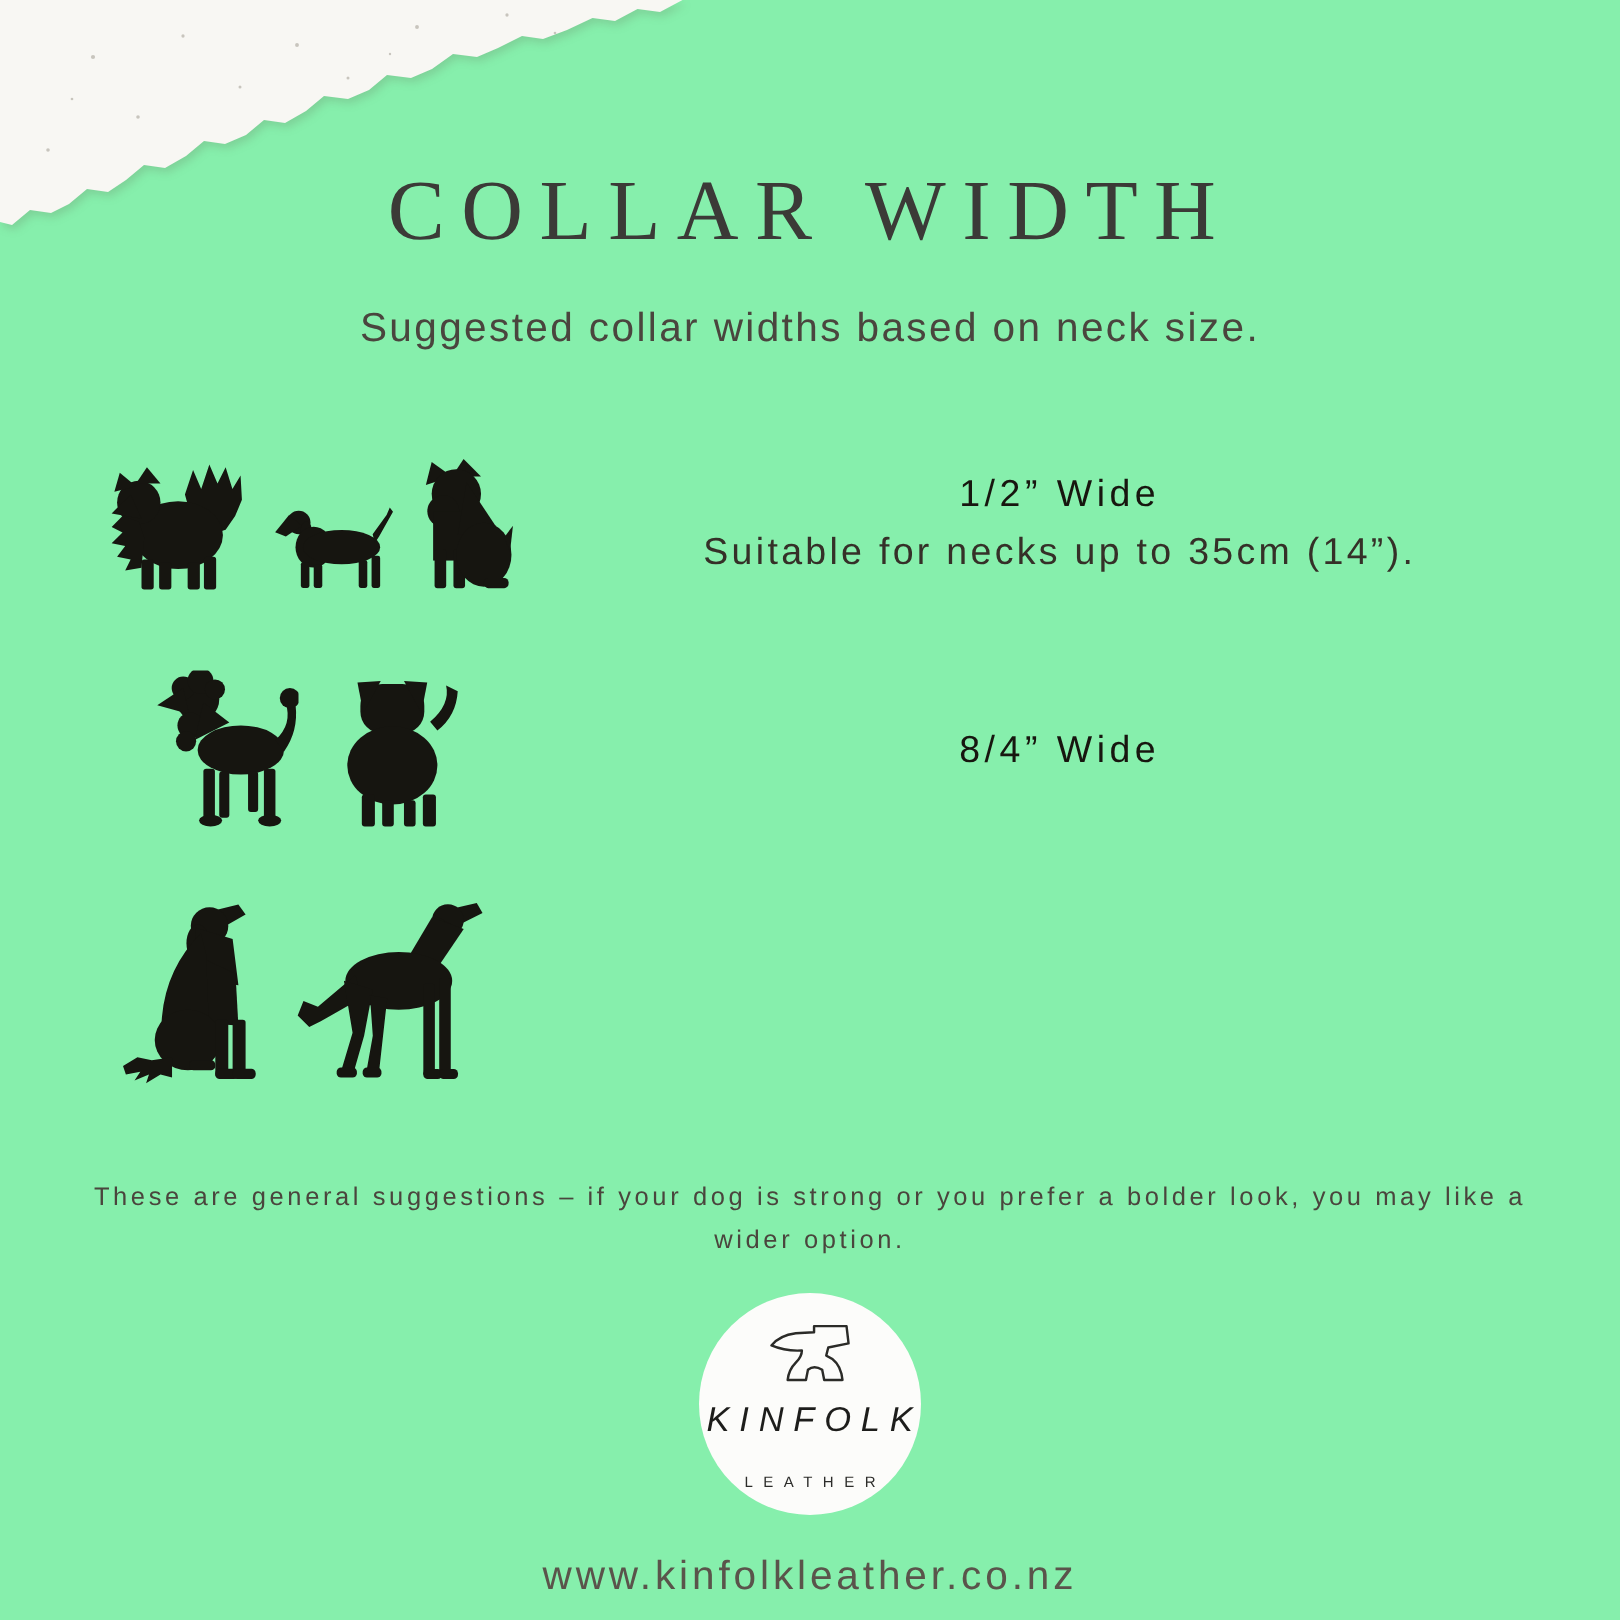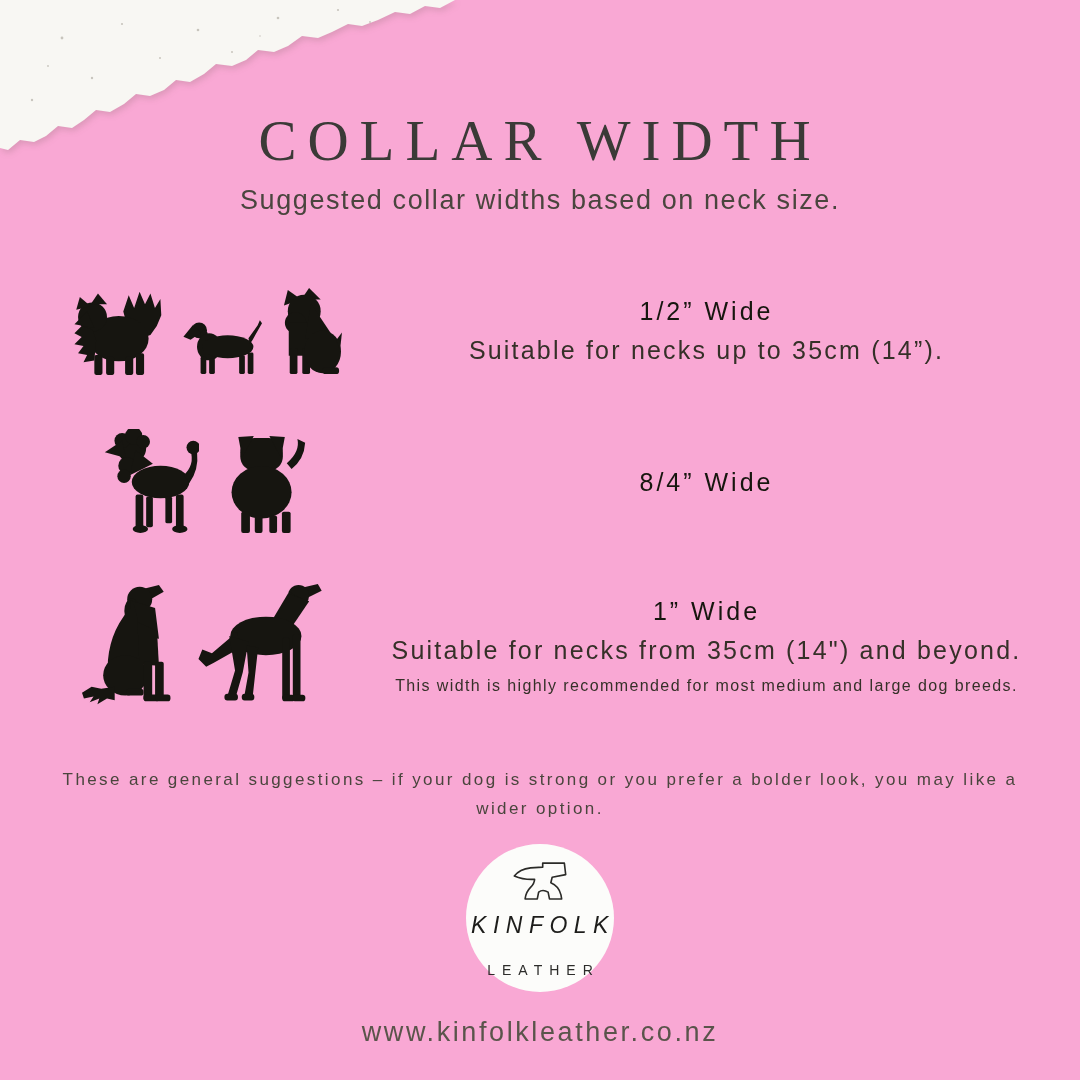--- a/index.html
+++ b/index.html
@@ -2,40 +2,40 @@
 <html><head>
 <meta charset="utf-8">
 <style>
   * { margin: 0; padding: 0; box-sizing: border-box; }
   html, body { background: #8a8378; }
   .canvas {
     position: relative;
     width: 1080px;
     height: 1080px;
     margin: 0 auto;
-    background: #f9a8d4;
+    background: #86efac;
     overflow: hidden;
     font-family: "Liberation Sans", sans-serif;
   }
   .torn-paper {
     position: absolute;
     top: 0; left: 0;
     width: 470px; height: 165px;
     filter: drop-shadow(2px 3px 3px rgba(90,80,60,0.18));
   }
   .header { position: relative; text-align: center; padding-top: 108px; }
   .page-title {
     font-family: "Liberation Serif", serif;
     font-size: 57px;
     font-weight: 500;
     letter-spacing: 11px;
     color: #3b3a37;
   }
   .page-subtitle {
-    margin-top: 12px;
+    margin-top: 30px;
     font-size: 27px;
     letter-spacing: 1.6px;
     color: #4a453e;
   }
   .rows { margin-top: 62px; }
   .row { display: flex; align-items: center; }
   .row-1 { height: 106px; }
   .row-2 { height: 120px; margin-top: 38px; }
   .row-3 { height: 152px; margin-top: 28px; }
   .row-icons {
@@ -90,21 +90,21 @@
   .logo-brand {
     margin-top: 9px;
     font-size: 23px;
     letter-spacing: 6.5px;
     color: #1d1d1b;
     padding-left: 6px; 
     font-style: italic;
   }
   .logo-sub {
     margin-top: 23px;
-    font-size: 14px;
+    font-size: 10px;
     letter-spacing: 7px;
     color: #2c2c2a;
     padding-left: 7px;
   }
   .website {
     margin-top: 25px;
     text-align: center;
     font-size: 27px;
     letter-spacing: 2.6px;
     color: #5a544b;
@@ -280,25 +280,20 @@
               <rect x="91" y="117" width="13" height="7" rx="3"></rect>
               <rect x="102" y="117" width="13" height="7" rx="3"></rect>
               <polygon points="36,56 56,62 50,94 42,122 33,122 42,92"></polygon>
               <polygon points="54,66 66,68 60,122 51,122 56,94"></polygon>
               <rect x="31" y="116" width="14" height="7" rx="3"></rect>
               <rect x="49" y="116" width="13" height="7" rx="3"></rect>
             </g>
           </svg>
         </span>
       </div>
-      <div class="row-text">
-        <div class="row-heading">1” Wide</div>
-        <div class="row-desc">Suitable for necks from 35cm (14") and beyond.</div>
-        <div class="row-subnote">This width is highly recommended for most medium and large dog breeds.</div>
-      </div>
     </div>
 
   </div>
 
   <div class="footer-note">These are general suggestions – if your dog is strong or you prefer a bolder look, you may like a wider option.</div>
 
   <div class="logo-circle">
     <svg width="66" height="46" viewBox="0 0 96 68">
       <path d="M10,28 Q18,18 34,16 L52,15 L52,9 L84,9 L86,26 L66,30 L64,38 Q76,43 79,56 L80,62 L62,62 L60,52 Q52,47 46,52 L44,62 L26,62 Q27,52 34,45 Q40,39 40,33 Q24,34 10,28 Z" fill="none" stroke="#2b2b28" stroke-width="2.4" stroke-linejoin="round"></path>
     </svg>

